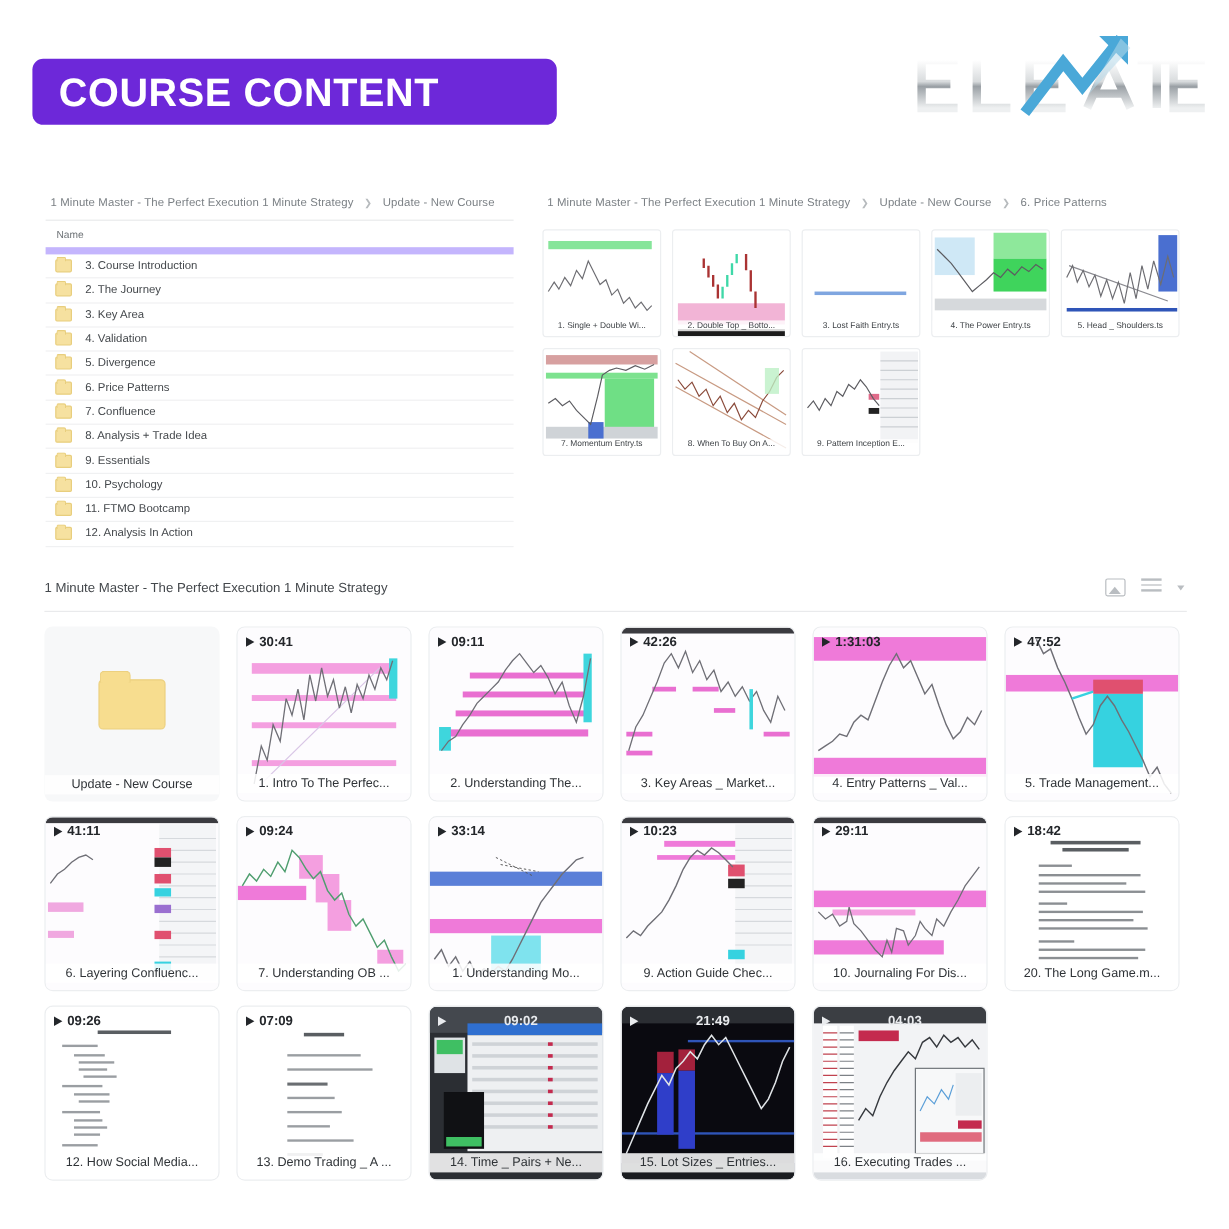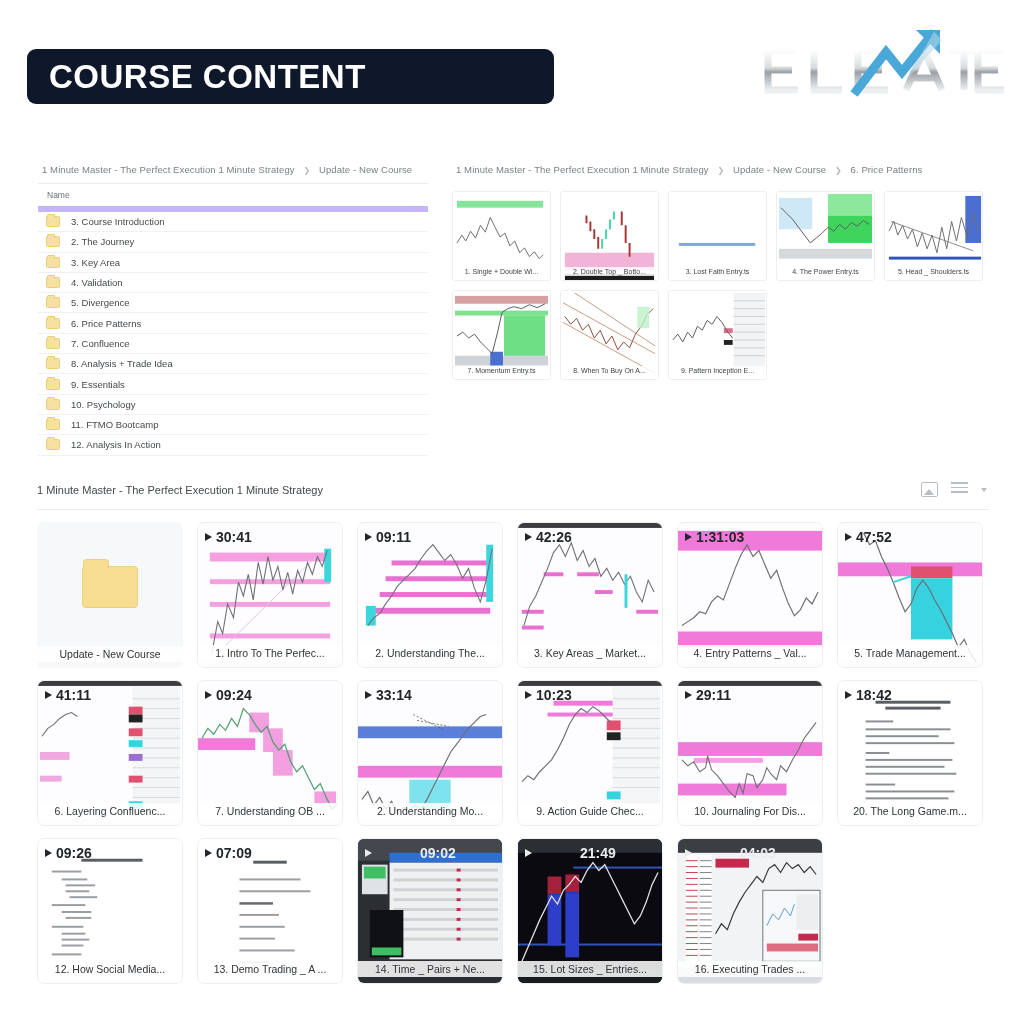--- a/index.html
+++ b/index.html
@@ -10,22 +10,22 @@
     font-family:"Liberation Sans", sans-serif;
     color:#3c4043;
     position:relative;
     overflow:hidden;
   }
 
   
   .header { position:absolute; left:0; top:0; width:1024px; height:140px; }
   .title-badge{
     position:absolute; left:27px; top:49px;
-    width:527px; height:55px;
-    background:#0f172a;
+    width:437px; height:55px;
+    background:#6d28d9;
     border-radius:9px;
     display:flex; align-items:center;
     padding-left:22px;
   }
   .title-badge span{
     color:#ffffff;
     font-size:33px;
     font-weight:bold;
     letter-spacing:0.5px;
   }
@@ -122,21 +122,21 @@
   .card{
     width:146px; height:146px;
     border-radius:7px; background:#f7f8f9;
     position:relative; overflow:hidden;
   }
   .card.video{ background:#fdfdfe; border:1px solid #eceef0; }
   .card .art{ position:absolute; inset:0; }
   .card .dur{
     position:absolute; left:7px; top:6px;
     display:flex; align-items:center; gap:4px;
-    font-size:14px; color:#23262a; font-weight:bold;
+    font-size:11px; color:#23262a; font-weight:bold;
     z-index:3;
   }
   .card.dark .dur{ color:#e9ebee;gap:48px; }
   .play{ width:0;height:0;border-top:4.5px solid transparent;border-bottom:4.5px solid transparent;border-left:7px solid #23262a; }
   .card.dark .play{ border-left-color:#e9ebee; }
   .card .label{
     position:absolute; left:0; right:0; bottom:6px;
     text-align:center; font-size:10.5px; color:#2f3337;
     background:rgba(255,255,255,.86);
     padding:2px 4px; z-index:3;
@@ -524,21 +524,21 @@
       <rect x="52" y="100" width="42" height="30" fill="#7fe3ee"></rect>
       <g stroke="#555" stroke-width=".8" fill="none" stroke-dasharray="2 2">
         <path d="M56,34 L88,50 M60,40 L92,46"></path>
       </g>
       <polyline points="4,120 10,112 16,126 22,118 28,130 34,122 40,134 46,128 52,132 58,126 64,130 70,120 76,108 82,96 88,84 94,72 100,64 106,56 112,48 118,42 124,36 130,34" fill="none" stroke="#6f6f76" stroke-width="1.2"></polyline>
     </svg>
     <div class="dur">
       <span class="play"></span>
       <span>33:14</span>
     </div>
-    <div class="label">2. Understanding Mo...</div>
+    <div class="label">1. Understanding Mo...</div>
   </div>
 
   <div class="card video">
     <svg class="art" viewBox="0 0 146 146" preserveAspectRatio="none">
       <rect width="146" height="146" fill="#fdfcfe"></rect>
       <rect x="0" y="0" width="146" height="5" fill="#3b3b40"></rect>
       <rect x="96" y="6" width="48" height="132" fill="#f4f5f7"></rect>
       <g stroke="#d6d9dd" stroke-width="1">
         <path d="M96,18 H144 M96,28 H144 M96,38 H144 M96,48 H144 M96,58 H144 M96,68 H144 M96,78 H144 M96,88 H144 M96,98 H144 M96,108 H144"></path>
       </g>

